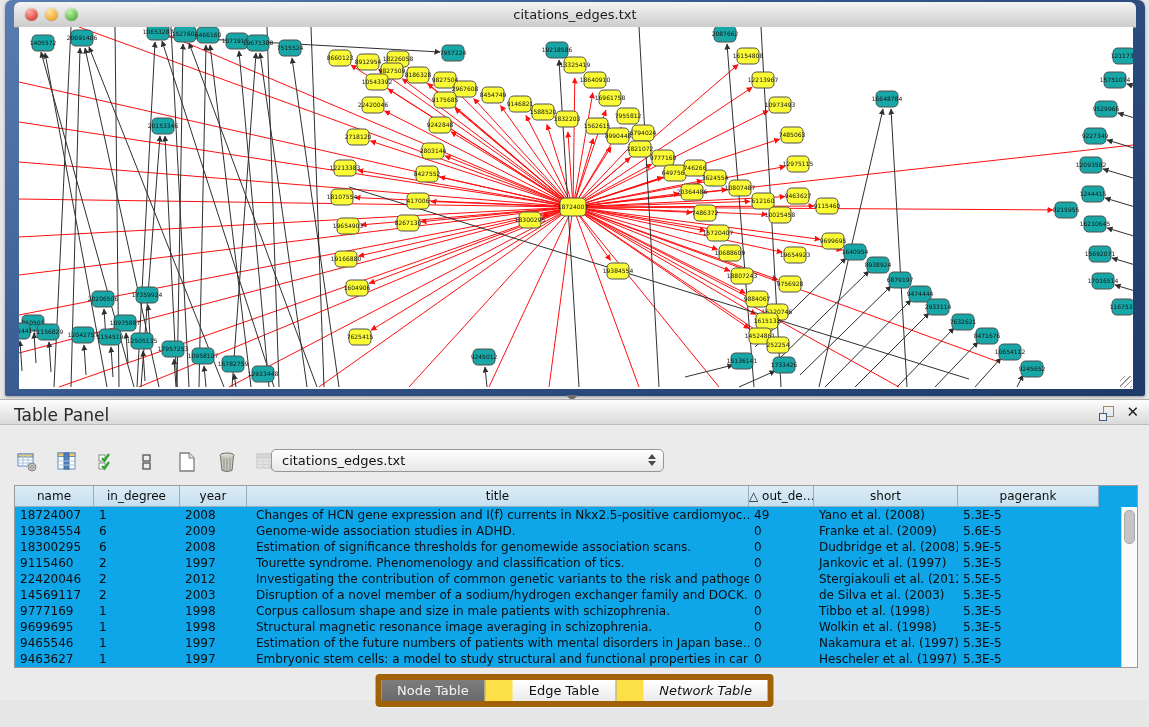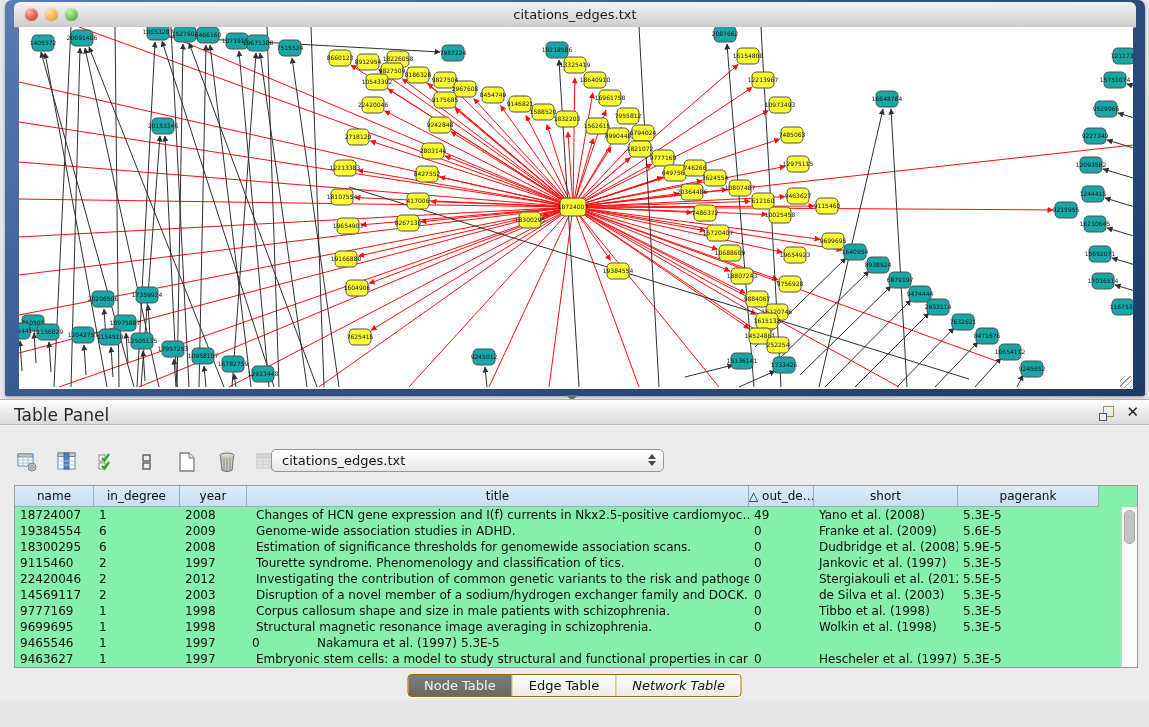--- a/index.html
+++ b/index.html
@@ -47,38 +47,38 @@
   .fx{font-family:"DejaVu Serif","Liberation Serif",serif;font-style:italic;font-weight:bold;font-size:14px;color:#111;}
   .fx small{font-size:9px;font-weight:normal;}
   .combo{position:absolute;left:271px;top:24px;width:393px;height:23px;border:1px solid #969696;border-radius:5px;
     background:linear-gradient(#ffffff,#e7e7e7);box-sizing:border-box;}
   .combo .val{position:absolute;left:10px;top:3px;font-size:13px;color:#111;}
   .combo .arrows{position:absolute;right:7px;top:4px;display:flex;flex-direction:column;gap:2px;}
   .combo .up{width:0;height:0;border-left:4px solid transparent;border-right:4px solid transparent;border-bottom:5px solid #4a4a4a;}
   .combo .dn{width:0;height:0;border-left:4px solid transparent;border-right:4px solid transparent;border-top:5px solid #4a4a4a;}
 
   
-  .table-wrap{position:absolute;left:14px;top:60px;width:1124px;height:183px;background:#86efac;
+  .table-wrap{position:absolute;left:14px;top:60px;width:1124px;height:183px;background:#0ea5e9;
     border:1px solid #9a9a9a;box-sizing:border-box;overflow:hidden;}
   .thead{display:flex;height:21px;}
   .th{box-sizing:border-box;background:linear-gradient(#dcecf7,#c6e0f0);border-right:1px solid #96aebf;
     border-bottom:1px solid #96aebf;font-size:12px;text-align:center;line-height:20px;color:#0d0d0d;
     overflow:hidden;white-space:nowrap;}
   .th:last-child{border-right:none;background:transparent;border-bottom:1px solid transparent;}
   .tbody{position:absolute;left:0;top:21px;right:15px;bottom:0;overflow:hidden;}
   .tr{display:flex;height:16px;}
   .td{box-sizing:border-box;font-size:12px;line-height:16px;padding-left:5px;overflow:hidden;white-space:nowrap;color:#0d0d0d;}
   .c0{width:79px;}.c1{width:86px;}.c2{width:67px;}.c3{width:502px;}.c4{width:65px;}.c5{width:144px;}.c6{width:141px;}.c7{flex:1;}
   .td.c3{padding-left:9px;}
   .vscroll{position:absolute;right:0;top:21px;bottom:0;width:15px;background:#fbfbfb;border-left:1px solid #cfcfcf;}
   .vthumb{position:absolute;left:2px;top:3px;width:9px;height:32px;border-radius:5px;background:#c4c4c4;border:1px solid #a9a9a9;}
 
   
   .tabs{position:absolute;left:50%;transform:translateX(-50%);top:249px;display:flex;height:21px;
-    border:1px solid #a16207;border-radius:4px;overflow:hidden;background:#fde047;box-shadow:0 1px 0 rgba(255,255,255,.7);}
+    border:6px solid #a16207;border-radius:4px;overflow:hidden;background:#fde047;box-shadow:0 1px 0 rgba(255,255,255,.7);gap:27px;}
   .tab{font-size:13px;line-height:21px;padding:0 16px;color:#111;background:linear-gradient(#ffffff,#ebebeb);border-right:1px solid #a5a5a5;}
   .tab:last-child{border-right:none;font-style:italic;}
   .tab.active{background:linear-gradient(#7d7d7d,#696969);color:#f5f5f5;}
 
   
   .statusbar{position:absolute;left:0;top:700px;width:1149px;height:27px;
     background:linear-gradient(#f6f6f6,#d4d4d4);border-top:1px solid #a8a8a8;box-sizing:border-box;}
   .mem{position:absolute;right:40px;top:6px;font-size:12px;color:#1d1d1d;}
   .memdot{position:absolute;right:18px;top:6px;width:14px;height:14px;border-radius:50%;
     background:radial-gradient(circle at 35% 30%,#a8e48c,#57b63e 60%,#3e9428);border:1px solid #3a8a2b;box-sizing:border-box;}
@@ -875,20 +875,21 @@
             <div class="td c2">1998</div>
             <div class="td c3">Structural magnetic resonance image averaging in schizophrenia.</div>
             <div class="td c4">0</div>
             <div class="td c5">Wolkin et al. (1998)</div>
             <div class="td c6">5.3E-5</div>
           </div>
           <div class="tr">
             <div class="td c0">9465546</div>
             <div class="td c1">1</div>
             <div class="td c2">1997</div>
+            <div class="td c3">Estimation of the future numbers of patients with mental disorders in Japan base…</div>
             <div class="td c4">0</div>
             <div class="td c5">Nakamura et al. (1997)</div>
             <div class="td c6">5.3E-5</div>
           </div>
           <div class="tr">
             <div class="td c0">9463627</div>
             <div class="td c1">1</div>
             <div class="td c2">1997</div>
             <div class="td c3">Embryonic stem cells: a model to study structural and functional properties in car…</div>
             <div class="td c4">0</div>

